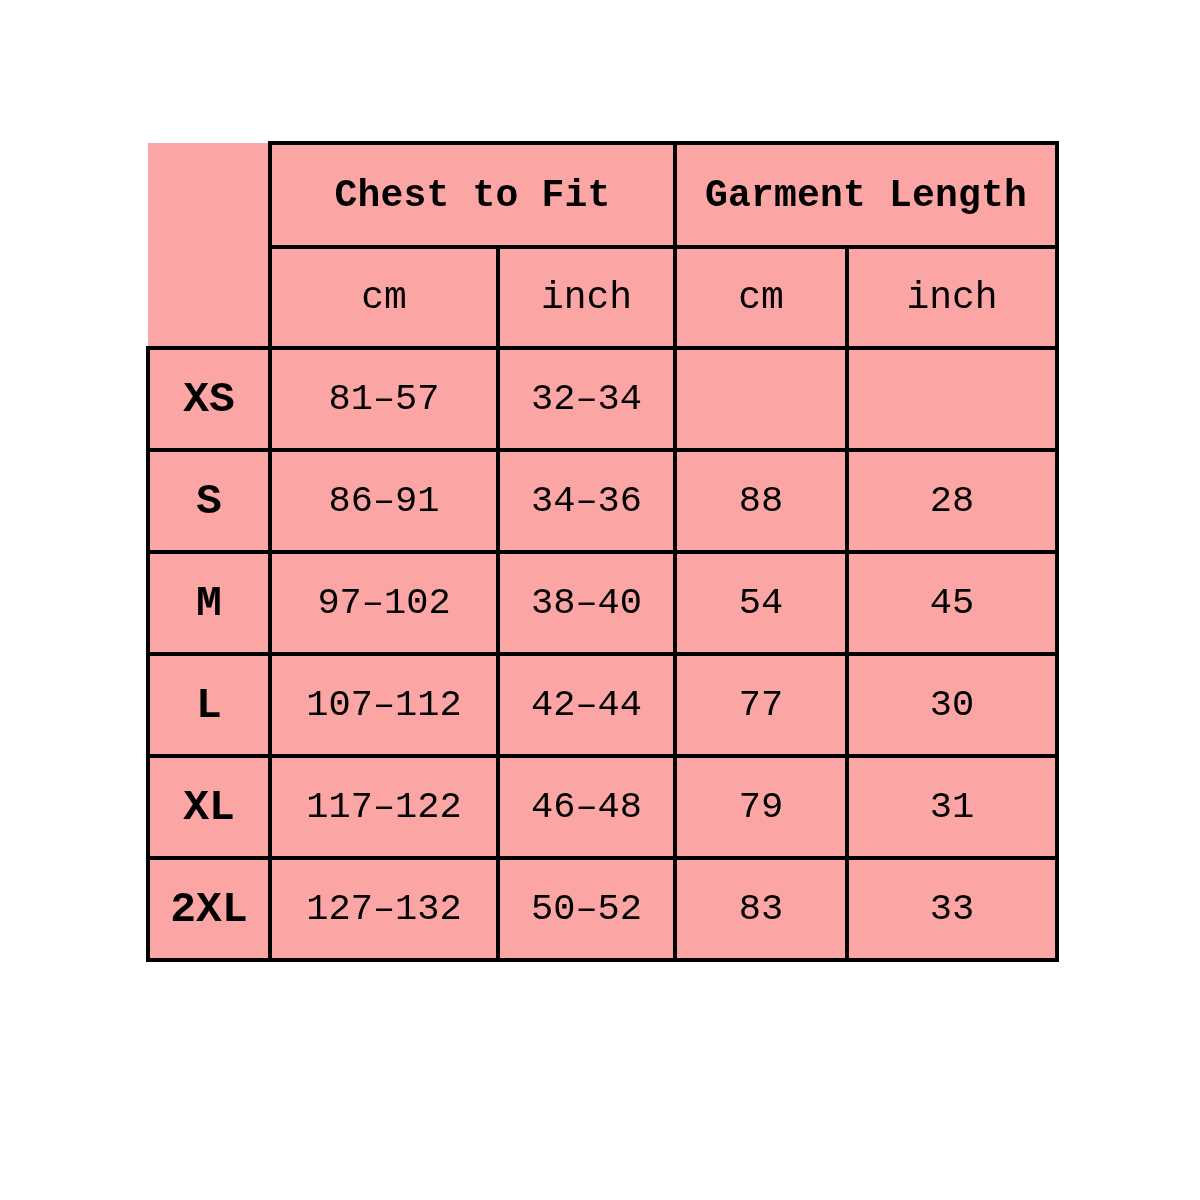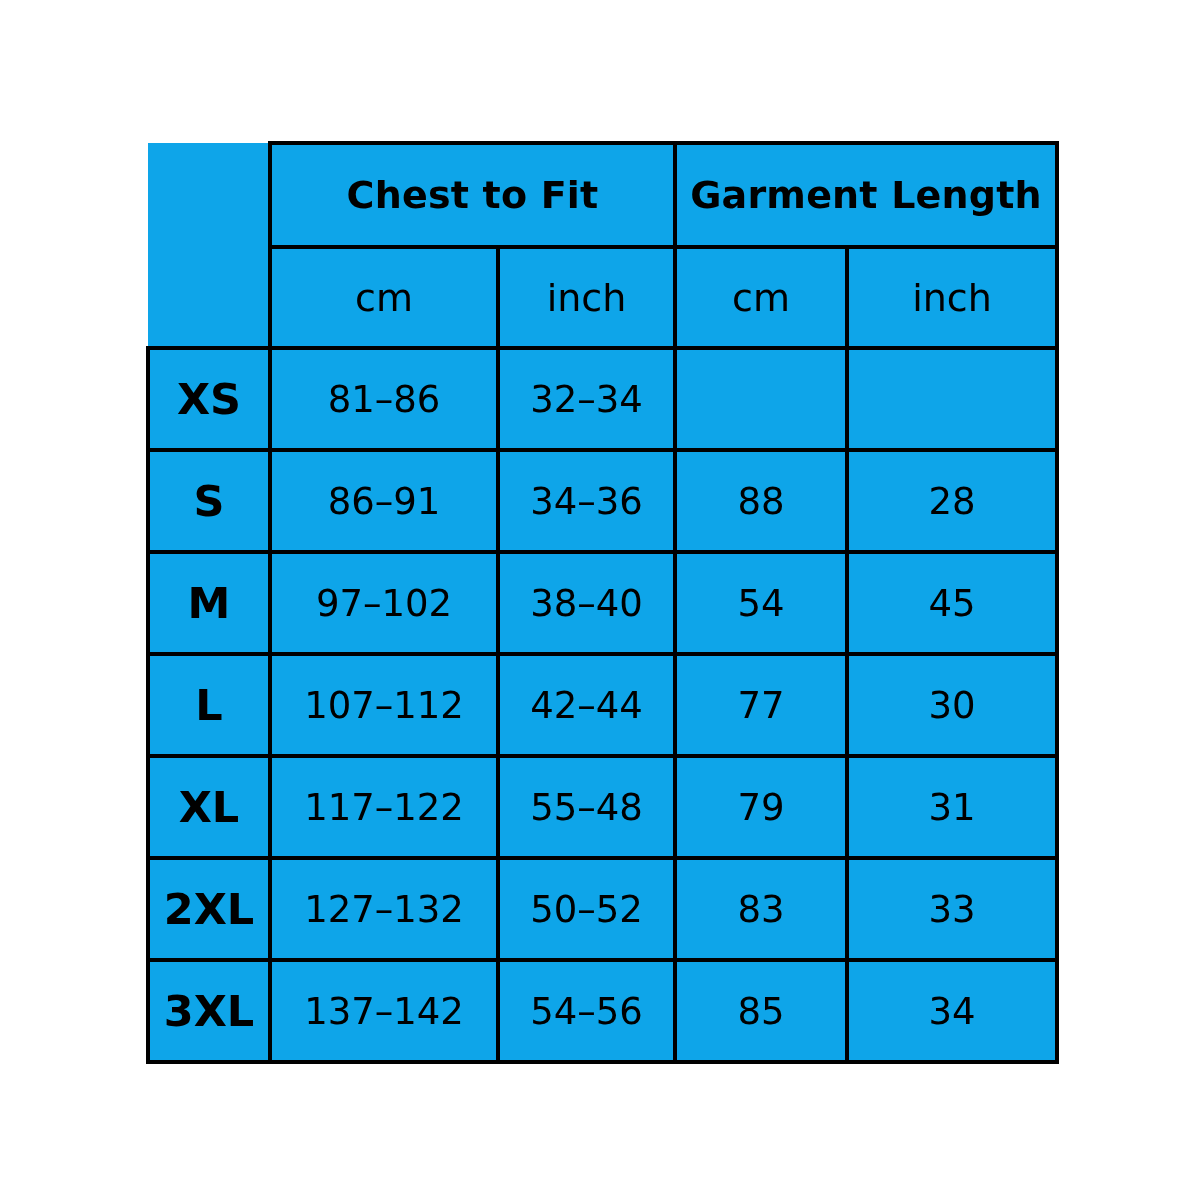--- a/index.html
+++ b/index.html
@@ -23,21 +23,22 @@
     top: 141px;
     border-collapse: collapse;
     table-layout: fixed;
   }
   table.size-chart td, table.size-chart th {
     border: 4px solid #000000;
     padding: 0;
     text-align: center;
     vertical-align: middle;
     color: #000000;
-    background: #0ea5e9;
+    background: #fca5a5;
+    font-family: Liberation Mono, monospace;
   }
   
   col.c-size   { width: 122px; }
   col.c-chest  { width: 228px; }
   col.c-chin   { width: 177px; }
   col.c-glen   { width: 172px; }
   col.c-glin   { width: 210px; }
 
   
   tr.r-group   { height: 104px; }
@@ -88,21 +89,21 @@
       <tr class="r-unit">
         <td class="cell-empty-corner"></td>
         <td class="unit-head">cm</td>
         <td class="unit-head">inch</td>
         <td class="unit-head">cm</td>
         <td class="unit-head">inch</td>
       </tr>
 
       <tr class="r-data">
         <td class="size-label">XS</td>
-        <td class="data-cell">81–86</td>
+        <td class="data-cell">81–57</td>
         <td class="data-cell">32–34</td>
         <td class="data-cell"></td>
         <td class="data-cell"></td>
       </tr>
       <tr class="r-data">
         <td class="size-label">S</td>
         <td class="data-cell">86–91</td>
         <td class="data-cell">34–36</td>
         <td class="data-cell">88</td>
         <td class="data-cell">28</td>
@@ -117,33 +118,26 @@
       <tr class="r-data">
         <td class="size-label">L</td>
         <td class="data-cell">107–112</td>
         <td class="data-cell">42–44</td>
         <td class="data-cell">77</td>
         <td class="data-cell">30</td>
       </tr>
       <tr class="r-data">
         <td class="size-label">XL</td>
         <td class="data-cell">117–122</td>
-        <td class="data-cell">55–48</td>
+        <td class="data-cell">46–48</td>
         <td class="data-cell">79</td>
         <td class="data-cell">31</td>
       </tr>
       <tr class="r-data">
         <td class="size-label">2XL</td>
         <td class="data-cell">127–132</td>
         <td class="data-cell">50–52</td>
         <td class="data-cell">83</td>
         <td class="data-cell">33</td>
       </tr>
-      <tr class="r-data">
-        <td class="size-label">3XL</td>
-        <td class="data-cell">137–142</td>
-        <td class="data-cell">54–56</td>
-        <td class="data-cell">85</td>
-        <td class="data-cell">34</td>
-      </tr>
     </tbody>
   </table>
 </div>
 
 </body></html>

